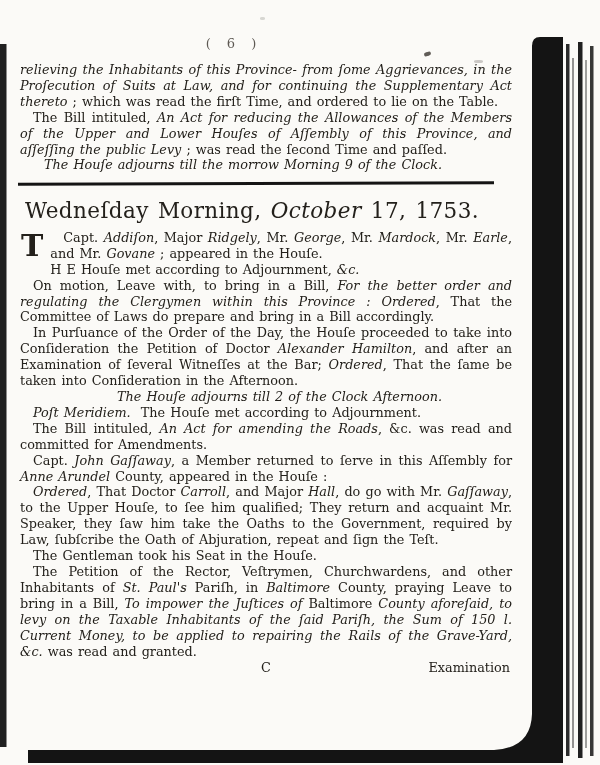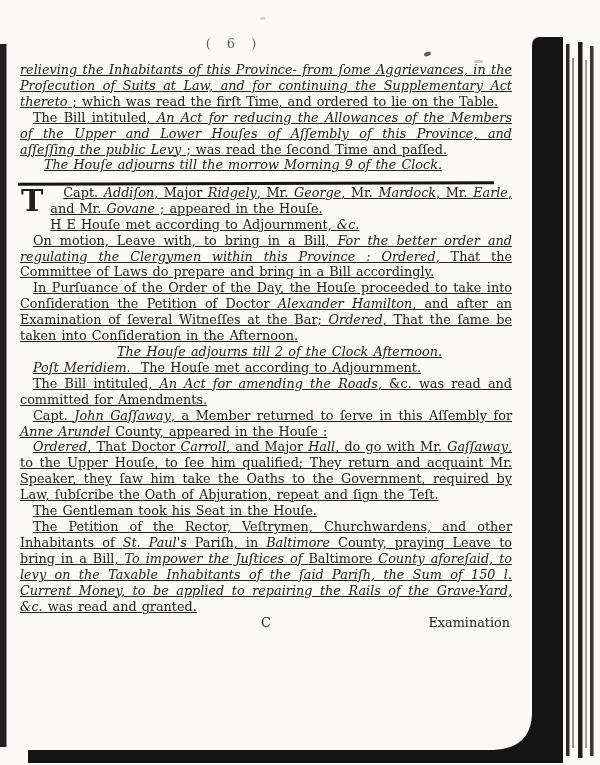--- a/index.html
+++ b/index.html
@@ -29,21 +29,21 @@
 
   .pagenum{
     position:absolute;left:20px;top:36px;width:492px;
     text-align:center;padding-right:64px;box-sizing:border-box;
     font-size:13px;letter-spacing:6px;color:#4c4741;opacity:.9;
   }
   .column{
     position:absolute;left:20px;top:62px;width:492px;
     font-size:12.8px;line-height:15.9px;word-spacing:1px;
   }
-  .para{margin:0;text-align:justify;text-decoration:underline;}
+  .para{margin:0;text-align:justify;}
   .para.indent{text-indent:13px;}
   .para.center{text-align:right;padding-right:70px;text-indent:0;}
   .it{font-style:italic;}
   .rule{
     height:2.6px;background:var(--scan);margin:9px 0 0 -2px;width:476px;
     transform:rotate(-0.18deg);
   }
   .heading{
     margin:13px 0 7px 0;text-align:center;padding-right:28px;
     font-size:21.5px;line-height:25px;letter-spacing:.4px;word-spacing:2px;
@@ -78,20 +78,21 @@
   <div class="speck s3"></div>
 
   <div class="pagenum">( 6 )</div>
 
   <div class="column">
     <div id="blocks">
         <p class="para"><span class="it">relieving the Inhabitants of this Province- from ſome Aggrievances, in the Proſecution of Suits at Law, and for continuing the Supplementary Act thereto</span><span> ; which was read the firſt Time, and ordered to lie on the Table.</span></p>
         <p class="para indent"><span>The Bill intituled, </span><span class="it">An Act for reducing the Allowances of the Members of the Upper and Lower Houſes of Aſſembly of this Province, and aſſeſſing the public Levy</span><span> ; was read the ſecond Time and paſſed.</span></p>
         <p class="para center"><span class="it">The Houſe adjourns till the morrow Morning 9 of the Clock.</span></p>
         <div class="rule"></div>
+        <div class="heading"><span>Wedneſday Morning, </span><span class="it">October</span><span> 17, 1753.</span></div>
         <div class="drop-block">
           <span class="dropcap">T</span>
           <p class="para indent"><span>Capt. </span><span class="it">Addiſon</span><span>, Major </span><span class="it">Ridgely</span><span>, Mr. </span><span class="it">George</span><span>, Mr. </span><span class="it">Mardock</span><span>, Mr. </span><span class="it">Earle</span><span>, and Mr. </span><span class="it">Govane</span><span> ; appeared in the Houſe.</span></p>
           <p class="para"><span>H E Houſe met according to Adjournment, </span><span class="it">&amp;c.</span></p>
         </div>
         <p class="para indent"><span>On motion, Leave with, to bring in a Bill, </span><span class="it">For the better order and regulating the Clergymen within this Province : Ordered</span><span>, That the Committee of Laws do prepare and bring in a Bill accordingly.</span></p>
         <p class="para indent"><span>In Purſuance of the Order of the Day, the Houſe proceeded to take into Conſideration the Petition of Doctor </span><span class="it">Alexander Hamilton</span><span>, and after an Examination of ſeveral Witneſſes at the Bar; </span><span class="it">Ordered</span><span>, That the ſame be taken into Conſideration in the Afternoon.</span></p>
         <p class="para center"><span class="it">The Houſe adjourns till 2 of the Clock Afternoon.</span></p>
         <p class="para indent"><span class="it">Poſt Meridiem.</span><span>&nbsp; The Houſe met according to Adjournment.</span></p>
         <p class="para indent"><span>The Bill intituled, </span><span class="it">An Act for amending the Roads</span><span>, &amp;c. was read and committed for Amendments.</span></p>

